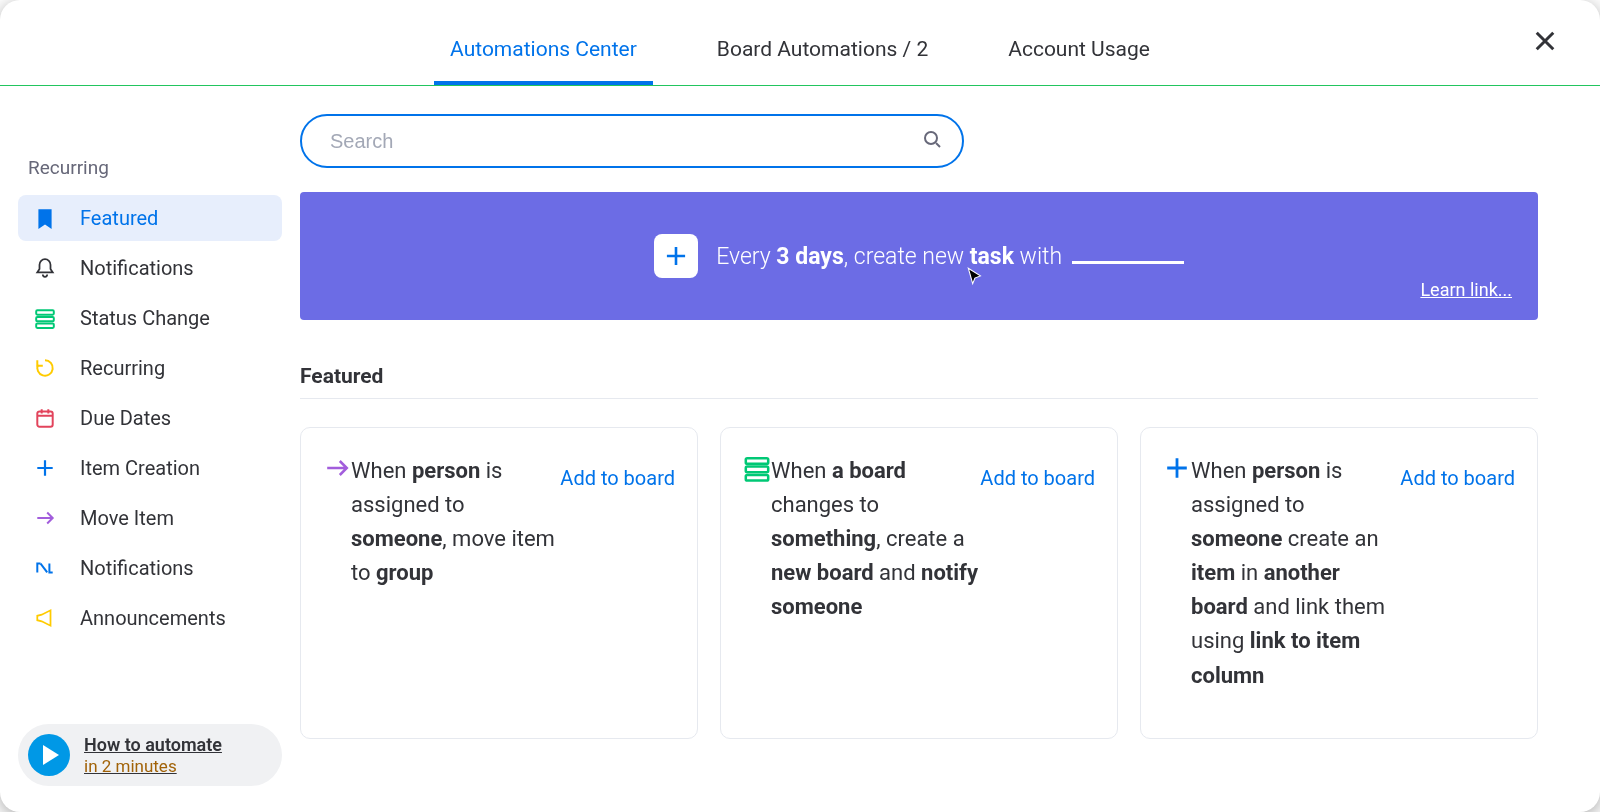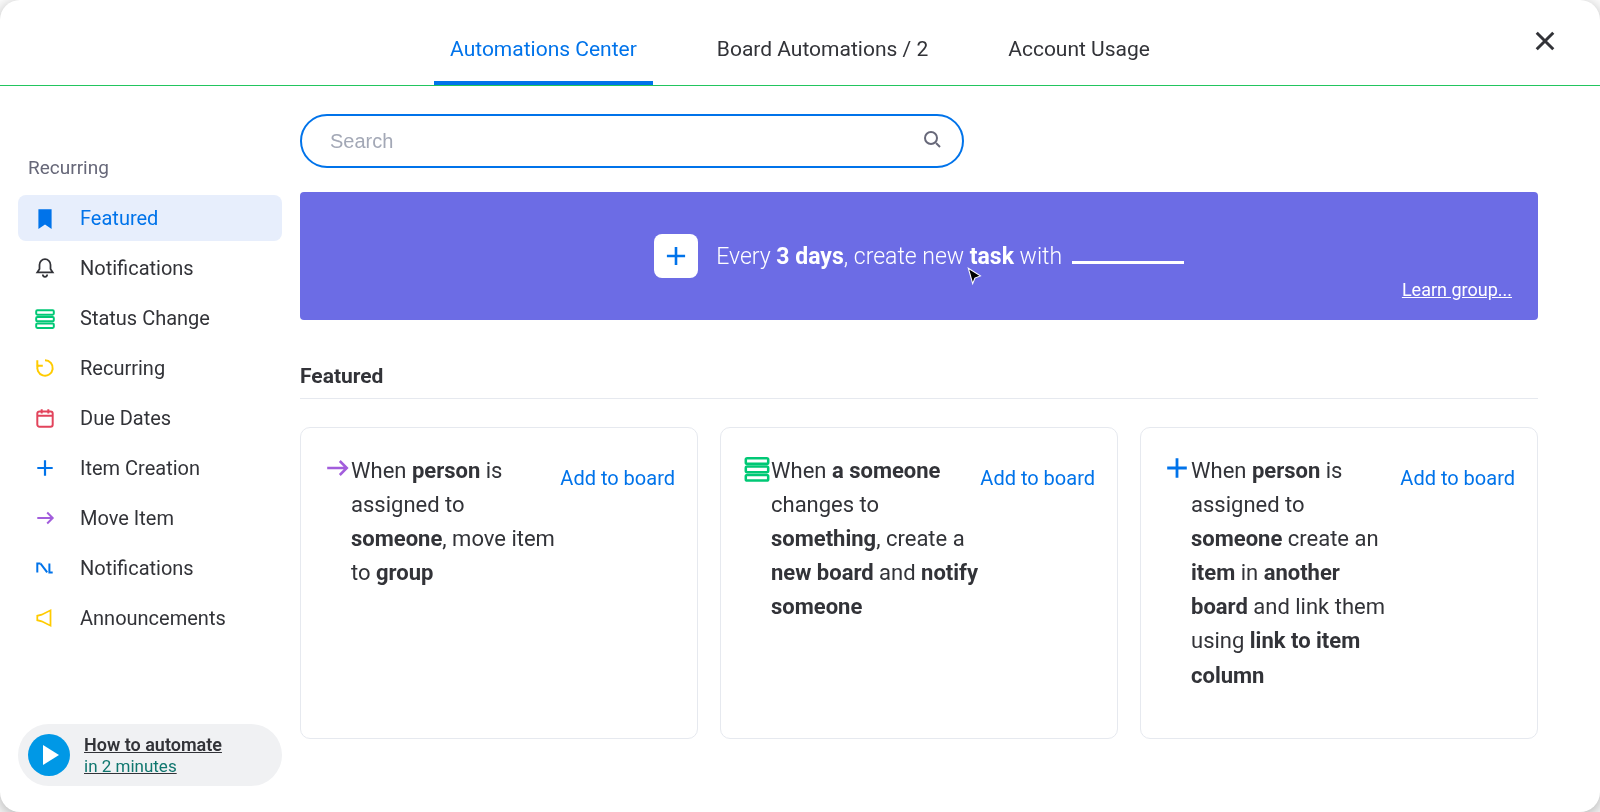--- a/index.html
+++ b/index.html
@@ -22,21 +22,21 @@
   .cat-list { display: flex; flex-direction: column; gap: 4px; }
   .cat-item { display: flex; align-items: center; gap: 22px; padding: 10px 14px; border-radius: 8px; font-size: 20px; color: #323338; cursor: pointer; }
   .cat-item.active { background: #e7eefc; color: #0073ea; }
   .cat-item .icon-slot { width: 26px; height: 26px; display: flex; align-items: center; justify-content: center; }
   .sidebar-bottom { margin-top: auto; }
   .howto { display: flex; align-items: center; gap: 14px; background: #f0f1f3; border-radius: 32px; padding: 10px 22px 10px 10px; cursor: pointer; }
   .howto .play { width: 42px; height: 42px; background: #0098e6; border-radius: 50%; position: relative; }
   .howto .play::after { content: ""; position: absolute; left: 15px; top: 11px; border-left: 16px solid #fff; border-top: 10px solid transparent; border-bottom: 10px solid transparent; }
   .howto .howto-text { display: flex; flex-direction: column; line-height: 1.2; text-decoration: underline; }
   .howto-title { font-weight: 600; font-size: 18px; }
-  .howto-sub { font-size: 17px; color: #0f766e; }
+  .howto-sub { font-size: 17px; color: #a16207; }
 
   
   .main { flex: 1; padding: 28px 62px 0 0; overflow: hidden; }
   .search-wrap { position: relative; width: 664px; }
   .search-input { width: 100%; height: 54px; border: 2px solid #0073ea; border-radius: 30px; padding: 0 54px 0 28px; font-size: 20px; color: #323338; outline: none; }
   .search-input::placeholder { color: #a3a8b6; }
   .search-icon { position: absolute; right: 22px; top: 50%; transform: translateY(-50%); color: #676879; }
 
   .banner { margin-top: 24px; background: #6c6ce5; border-radius: 4px; height: 128px; position: relative; display: flex; align-items: center; justify-content: center; color: #fff; }
   .banner-plus { width: 44px; height: 44px; background: #fff; border-radius: 8px; display: flex; align-items: center; justify-content: center; margin-right: 18px; }
@@ -228,39 +228,39 @@
             </svg>
         </div>
         <span class="banner-text">
           <span>Every </span><b>3 days</b><span>, create new </span><b>task</b><span> with </span><span class="banner-underline"></span>
         </span>
         <span class="cursor-ptr">
           <svg width="22" height="22" viewBox="0 0 20 20">
               <use href="#cursor-icon"></use>
             </svg>
         </span>
-        <span class="learn-more">Learn group...</span>
+        <span class="learn-more">Learn link...</span>
       </div>
 
       <div class="section-title">Featured</div>
       <div class="section-divider"></div>
 
       <div class="cards" id="cards">
           <div class="card">
             <div class="card-icon" style="color: rgb(162, 93, 220);"><svg width="28" height="28" viewBox="0 0 20 20">
                 <use href="#arrow-icon"></use>
               </svg></div>
             <div class="card-body">When <b>person</b> is assigned to <b>someone</b>, move item to <b>group</b></div>
             <div class="add-link">Add to board</div>
           </div>
           <div class="card">
             <div class="card-icon" style="color: rgb(0, 200, 117);"><svg width="28" height="28" viewBox="0 0 20 20">
                 <use href="#status-icon"></use>
               </svg></div>
-            <div class="card-body">When <b>a someone</b> changes to <b>something</b>, create a <b>new board</b> and <b>notify someone</b></div>
+            <div class="card-body">When <b>a board</b> changes to <b>something</b>, create a <b>new board</b> and <b>notify someone</b></div>
             <div class="add-link">Add to board</div>
           </div>
           <div class="card">
             <div class="card-icon" style="color: rgb(0, 115, 234);"><svg width="28" height="28" viewBox="0 0 20 20">
                 <use href="#plus-icon"></use>
               </svg></div>
             <div class="card-body">When <b>person</b> is assigned to <b>someone</b> create an <b>item</b> in <b>another board</b> and link them using <b>link to item column</b></div>
             <div class="add-link">Add to board</div>
           </div>
         </div>

